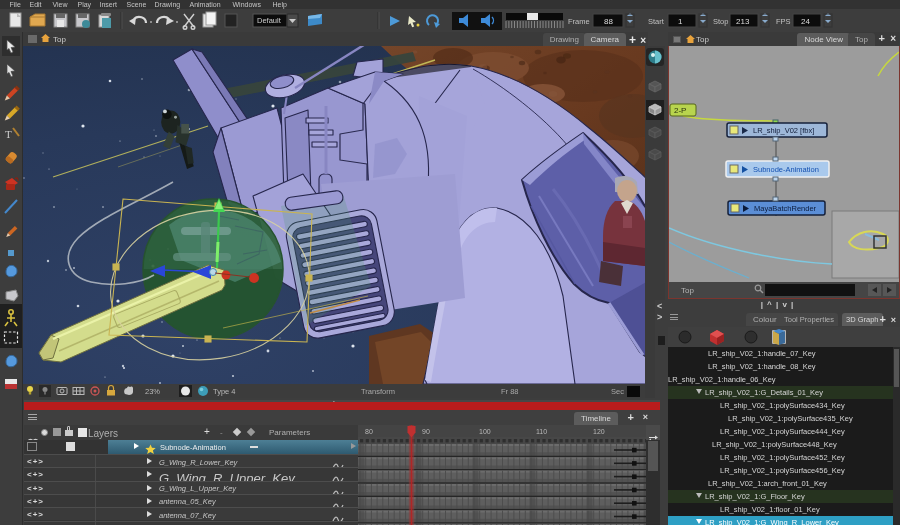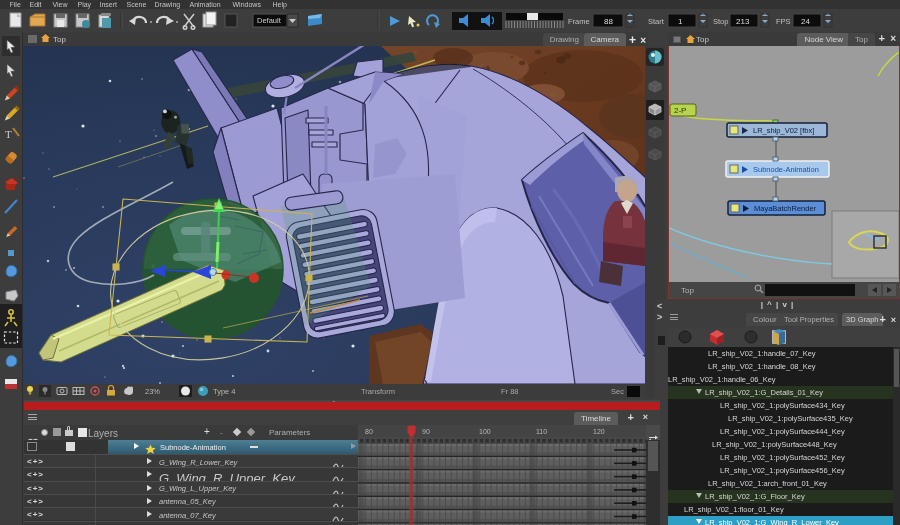--- a/index.html
+++ b/index.html
@@ -748,21 +748,21 @@
         <div style="position:absolute;left:0;top:26px;width:232px;height:13px;line-height:13px;white-space:nowrap"><span style="">LR_ship_V02_1:handle_06_Key</span></div>
         <div style="position:absolute;left:0;top:39px;width:232px;height:13px;background:#26331f;line-height:13px;white-space:nowrap"><span style="margin-left:28px"><i class="tri-d" style="margin-right:3px;vertical-align:1px"></i>LR_ship_V02_1:G_Details_01_Key</span></div>
         <div style="position:absolute;left:0;top:52px;width:232px;height:13px;line-height:13px;white-space:nowrap"><span style="margin-left:52px">LR_ship_V02_1:polySurface434_Key</span></div>
         <div style="position:absolute;left:0;top:65px;width:232px;height:13px;line-height:13px;white-space:nowrap"><span style="margin-left:60px">LR_ship_V02_1:polySurface435_Key</span></div>
         <div style="position:absolute;left:0;top:78px;width:232px;height:13px;line-height:13px;white-space:nowrap"><span style="margin-left:52px">LR_ship_V02_1:polySurface444_Key</span></div>
         <div style="position:absolute;left:0;top:91px;width:232px;height:13px;line-height:13px;white-space:nowrap"><span style="margin-left:44px">LR_ship_V02_1:polySurface448_Key</span></div>
         <div style="position:absolute;left:0;top:104px;width:264px;height:13px;line-height:13px;white-space:nowrap"><span style="margin-left:52px">LR_ship_V02_1:polySurface452_Key</span></div>
         <div style="position:absolute;left:0;top:117px;width:232px;height:13px;line-height:13px;white-space:nowrap"><span style="margin-left:52px">LR_ship_V02_1:polySurface456_Key</span></div>
         <div style="position:absolute;left:0;top:130px;width:232px;height:13px;line-height:13px;white-space:nowrap"><span style="margin-left:40px">LR_ship_V02_1:arch_front_01_Key</span></div>
         <div style="position:absolute;left:0;top:143px;width:232px;height:13px;background:#26331f;line-height:13px;white-space:nowrap"><span style="margin-left:28px"><i class="tri-d" style="margin-right:3px;vertical-align:1px"></i>LR_ship_V02_1:G_Floor_Key</span></div>
-        <div style="position:absolute;left:0;top:156px;width:232px;height:13px;line-height:13px;white-space:nowrap"><span style="margin-left:16px">LR_ship_V02_1:floor_01_Key</span></div>
+        <div style="position:absolute;left:0;top:156px;width:232px;height:13px;line-height:13px;white-space:nowrap"><span style="margin-left:52px">LR_ship_V02_1:floor_01_Key</span></div>
         <div style="position:absolute;left:0;top:169px;width:232px;height:13px;background:#2e9fc4;color:#fff;line-height:13px;white-space:nowrap"><span style="margin-left:28px"><i class="tri-d" style="margin-right:3px;vertical-align:1px;border-top-color:#fff"></i>LR_ship_V02_1:G_Wing_R_Lower_Key</span></div>
       </div>
   <div class="abs" style="left:238px;top:37px;width:7px;height:178px;background:#2a2a2a">
         <div style="position:absolute;left:1px;top:2px;width:5px;height:38px;background:#555"></div>
       </div>
  </div>
  <div class="abs" style="left:24px;top:400px;width:636px;height:10px;background:#474747;color:#d0d0d0;font-size:8px;line-height:9px;text-align:center"><b style="letter-spacing:1px">| ^ | v |</b></div>
  <div class="abs" id="tl">
   <div class="abs" style="left:0;top:8px;width:636px;height:15px;background:#3f3f3f">
     <span style="position:absolute;left:4px;top:4px;width:9px;height:6px;border-top:1px solid #a8a8a8;border-bottom:1px solid #a8a8a8">

